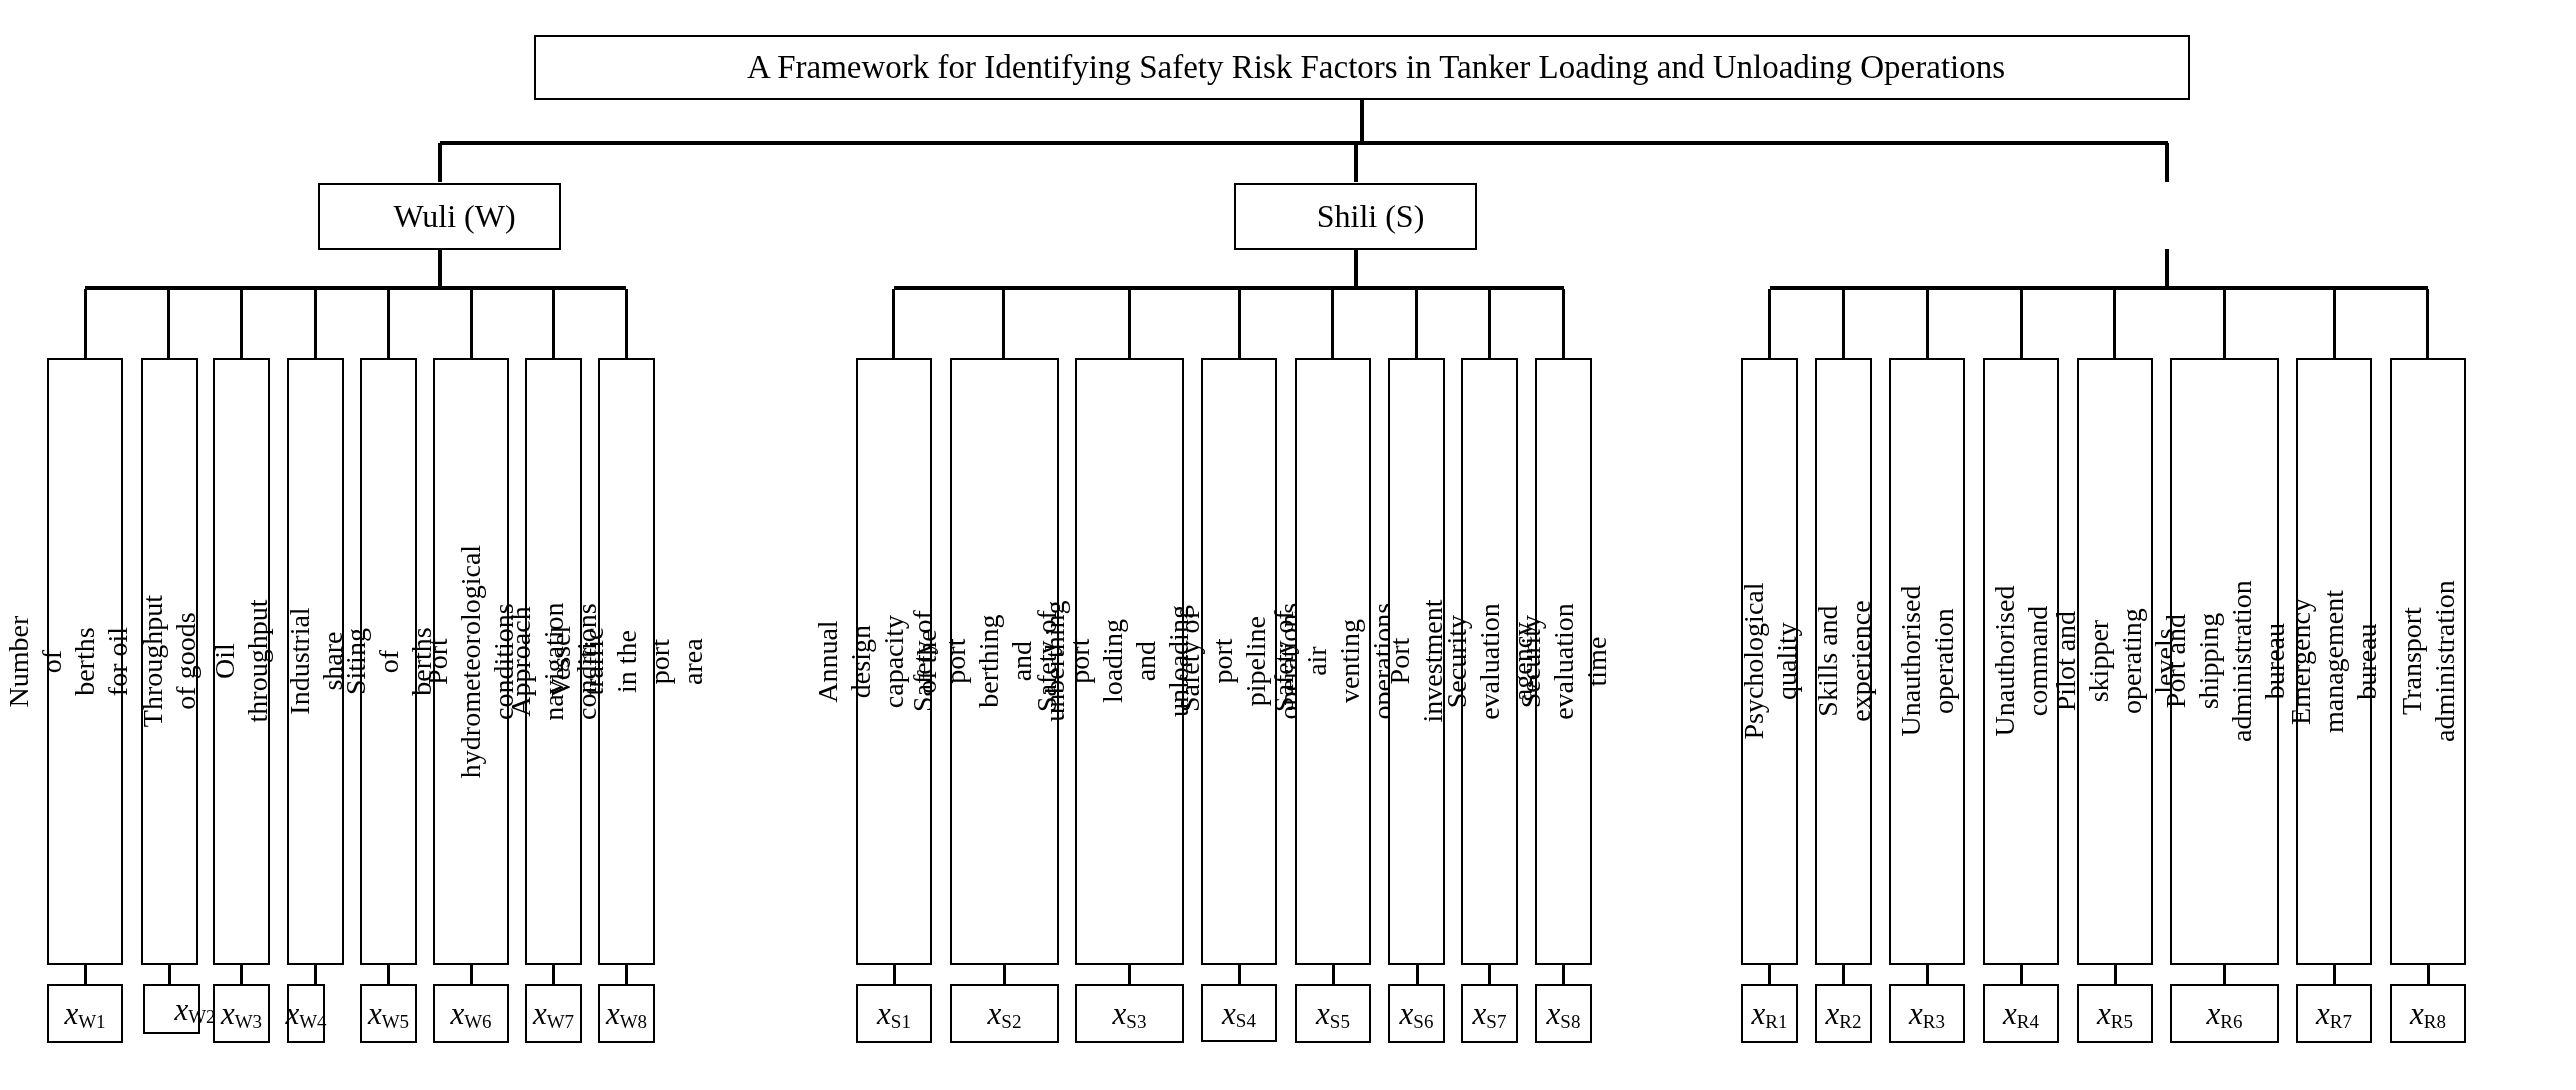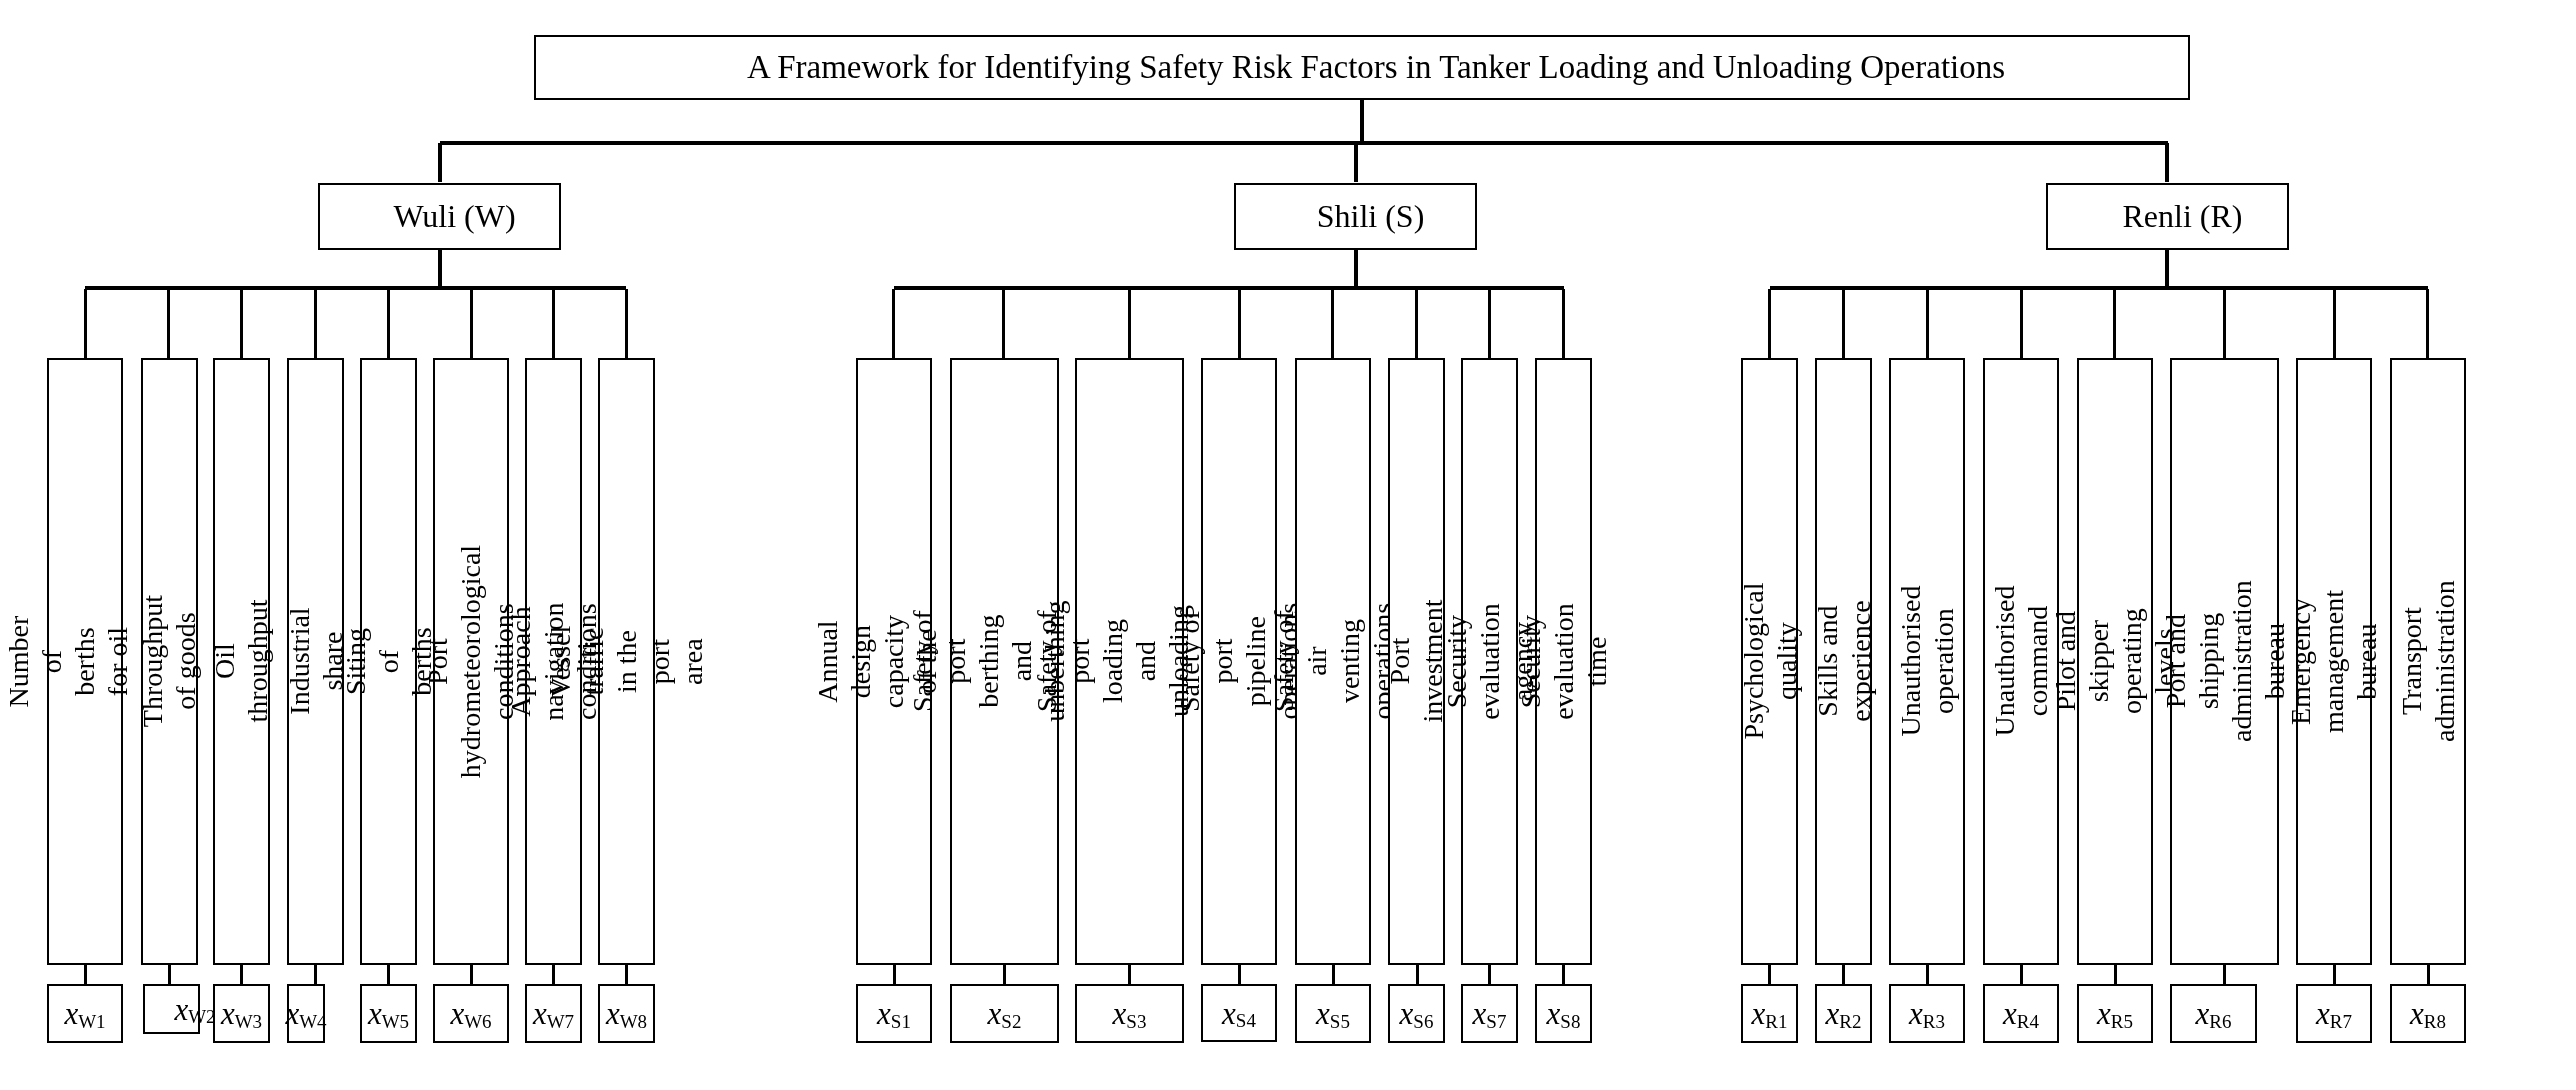--- a/index.html
+++ b/index.html
@@ -104,23 +104,20 @@
   <div class="box" id="root-box" style="left:534px;top:35px;width:1656px;height:65px;">
     <span id="root-label">A Framework for Identifying Safety Risk Factors in Tanker Loading and Unloading Operations</span>
   </div>
 
   <div class="box cat-box" style="left:318px;top:183px;width:243px;height:67px;">
     <span class="cat-label">Wuli (W)</span>
   </div>
   <div class="box cat-box" style="left:1234px;top:183px;width:243px;height:67px;">
     <span class="cat-label">Shili (S)</span>
   </div>
-  <div class="box cat-box" style="left:2046px;top:183px;width:243px;height:67px;">
-    <span class="cat-label">Renli (R)</span>
-  </div>
 
   <div id="leaves">
       <div class="box leaf-box" style="left: 47px; top: 358px; width: 76px; height: 607px;">
         <div class="leaf-inner" style="width: 583px;">Number of berths for oil tankers</div>
       </div>
       <div class="box code-box" style="left: 47px; top: 984px; width: 76px; height: 59px;">
         <span class="code-label"><i>x</i><sub>W1</sub></span>
       </div>
       <div class="box leaf-box" style="left: 141px; top: 358px; width: 57px; height: 607px;">
         <div class="leaf-inner" style="width: 583px;">Throughput of goods</div>
@@ -241,21 +238,21 @@
       <div class="box leaf-box" style="left: 2077px; top: 358px; width: 76px; height: 607px;">
         <div class="leaf-inner" style="width: 583px;">Pilot and skipper operating levels</div>
       </div>
       <div class="box code-box" style="left: 2077px; top: 984px; width: 76px; height: 59px;">
         <span class="code-label"><i>x</i><sub>R5</sub></span>
       </div>
       <div class="box leaf-box" style="left: 2170px; top: 358px; width: 109px; height: 607px;">
         <div class="leaf-inner" style="width: 583px;">Port and shipping administration
 bureau</div>
       </div>
-      <div class="box code-box" style="left: 2170px; top: 984px; width: 87px; height: 59px;">
+      <div class="box code-box" style="left: 2170px; top: 984px; width: 109px; height: 59px;">
         <span class="code-label"><i>x</i><sub>R6</sub></span>
       </div>
       <div class="box leaf-box" style="left: 2296px; top: 358px; width: 76px; height: 607px;">
         <div class="leaf-inner" style="width: 583px;">Emergency management bureau</div>
       </div>
       <div class="box code-box" style="left: 2296px; top: 984px; width: 76px; height: 59px;">
         <span class="code-label"><i>x</i><sub>R7</sub></span>
       </div>
       <div class="box leaf-box" style="left: 2390px; top: 358px; width: 76px; height: 607px;">
         <div class="leaf-inner" style="width: 583px;">Transport administration</div>

